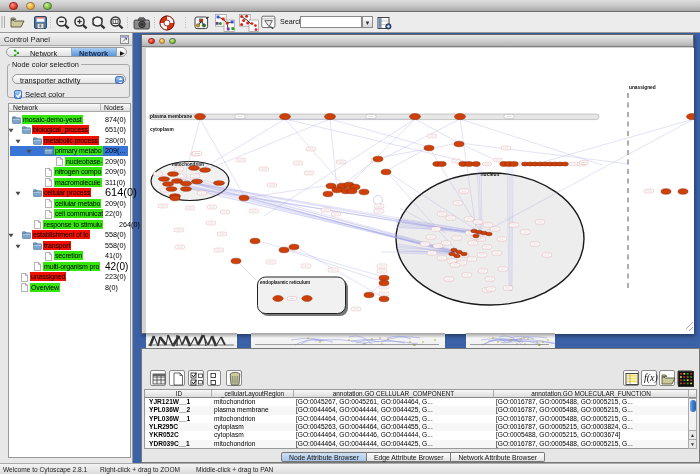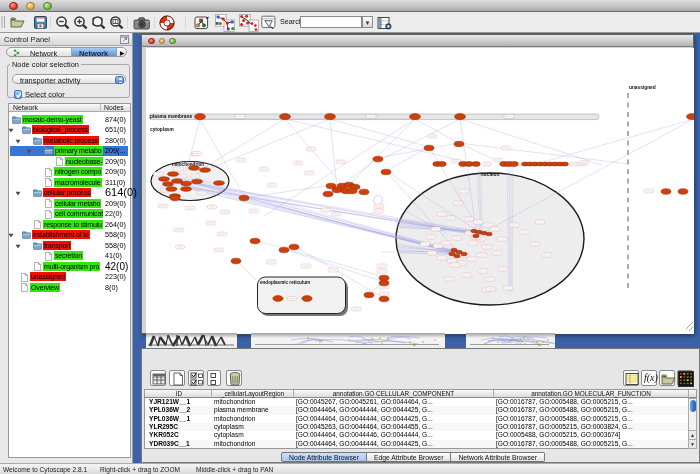--- a/index.html
+++ b/index.html
@@ -841,21 +841,21 @@
           </svg>
           <div style="position:absolute;left:44px;top:0.5px;height:9px;line-height:9.5px;background:#35e60c;color:#000;font-size:7px;letter-spacing:-0.15px;padding:0 1px;white-space:nowrap;overflow:hidden;max-width:49px">cell communicat</div>
           <div style="position:absolute;left:94px;top:0.5px;width:27px;text-align:left;font-size:7.2px;line-height:9.5px;color:#000;padding-left:1px">22(0)</div>
         </div>
         <div style="position:absolute;left:1px;top:105.0px;width:121px;height:10.5px;">
           <svg style="position:absolute;left:24px;top:1px" width="7" height="9" viewBox="0 0 7 9">
             <path d="M0.4 0.4 L4.6 0.4 L6.6 2.4 L6.6 8.6 L0.4 8.6 Z" fill="#fff" stroke="#8a8a8a" stroke-width="0.7"></path>
             <path d="M4.6 0.4 L4.6 2.4 L6.6 2.4" fill="none" stroke="#8a8a8a" stroke-width="0.7"></path>
           </svg>
           <div style="position:absolute;left:33px;top:0.5px;height:9px;line-height:9.5px;background:#35e60c;color:#000;font-size:7px;letter-spacing:-0.15px;padding:0 1px;white-space:nowrap;overflow:hidden;max-width:60px">response to stimulu</div>
-          <div style="position:absolute;left:94px;top:0.5px;width:27px;text-align:left;font-size:7.2px;line-height:9.5px;color:#000;padding-left:1px">264(0)</div>
+          <div style="position:absolute;left:94px;top:0.5px;width:27px;text-align:left;font-size:7.2px;line-height:9.5px;color:#000;padding-left:15px">264(0)</div>
         </div>
         <div style="position:absolute;left:1px;top:115.5px;width:121px;height:10.5px;">
           <svg style="position:absolute;left:-2px;top:3.5px" width="6" height="5" viewBox="0 0 6 5">
             <path d="M0.5 0.8 L5.5 0.8 L3 4.5 Z" fill="#4a4a4a"></path>
           </svg>
           <svg style="position:absolute;left:12px;top:1.5px" width="9" height="8" viewBox="0 0 9 8">
             <rect x="0.3" y="1.8" width="8.4" height="5.6" rx="0.8" fill="#7da7cc" stroke="#46688c" stroke-width="0.6"></rect>
             <path d="M0.3 2.6 L0.3 1.4 Q0.3 0.8 0.9 0.8 L3.4 0.8 L4.2 1.8 Z" fill="#7da7cc" stroke="#46688c" stroke-width="0.6"></path>
             <rect x="0.8" y="2.8" width="7.4" height="1.2" fill="#a8c6e0"></rect>
           </svg>

